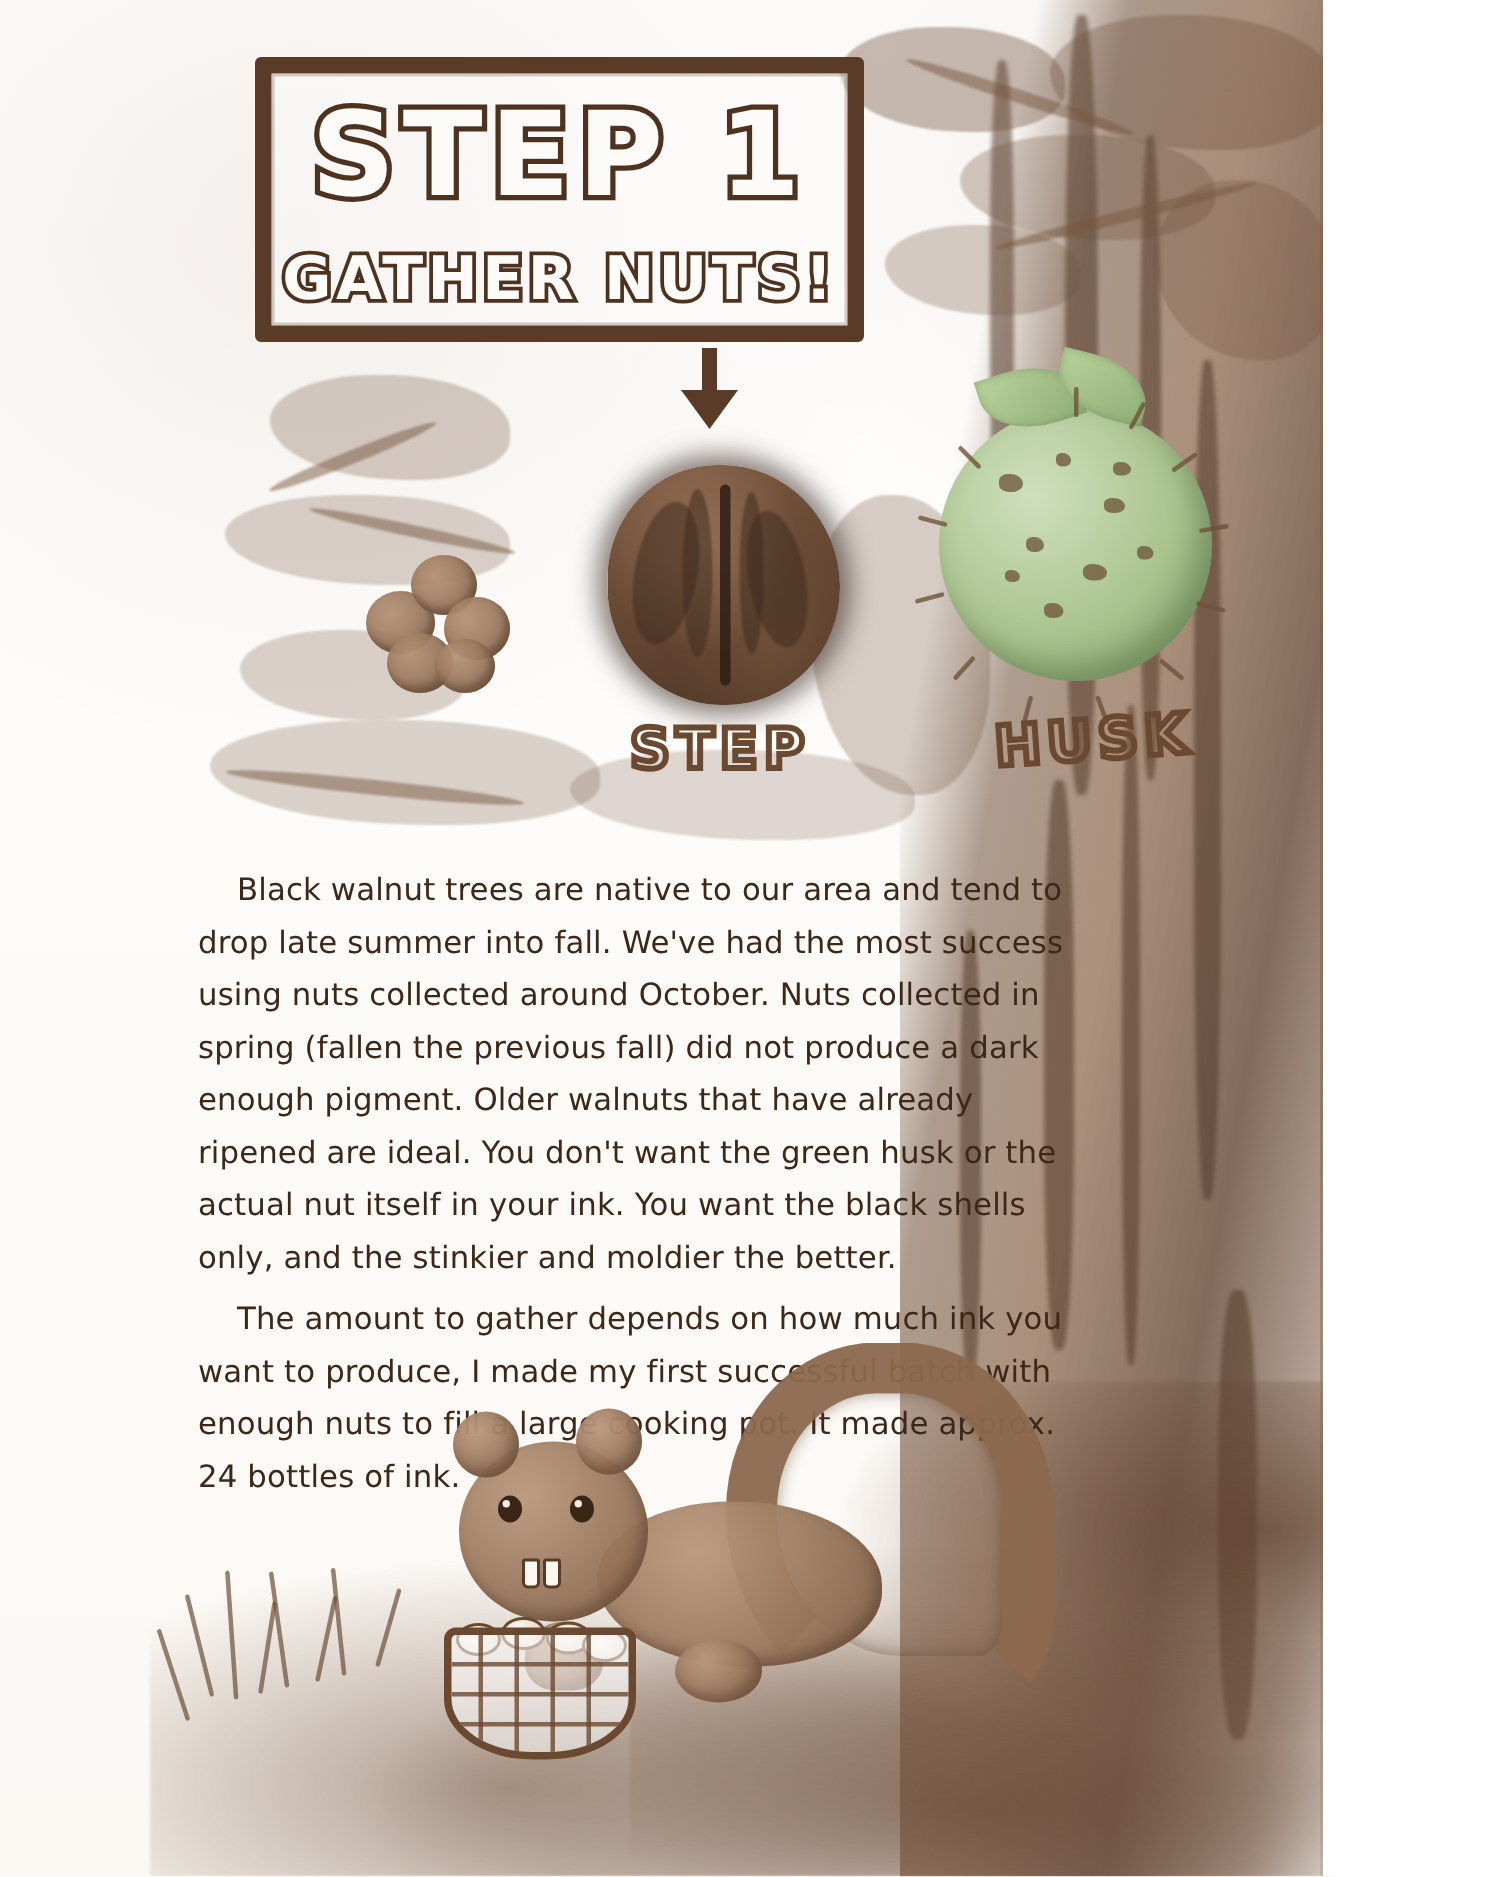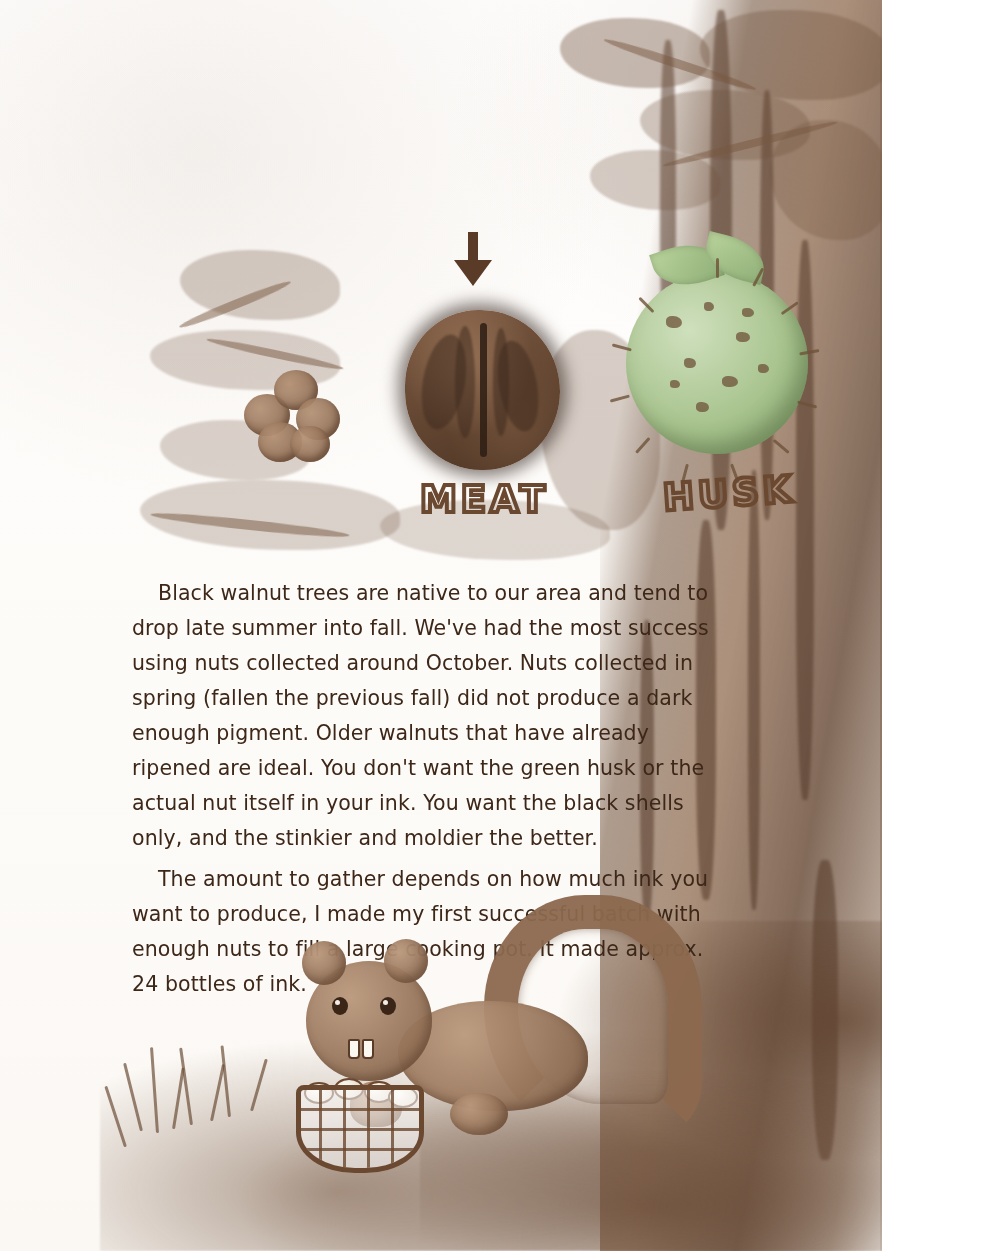--- a/index.html
+++ b/index.html
@@ -399,20 +399,24 @@
   <div class="splat" style="left:140px; top:480px; width:260px; height:70px; opacity:.45;"></div>
   <div class="splat" style="left:380px; top:500px; width:230px; height:60px; opacity:.4;"></div>
   <div class="splat" style="left:540px; top:330px; width:120px; height:200px; opacity:.5;"></div>
 
   <div class="streak" style="left:175px; top:300px; width:120px; height:9px; transform:rotate(-22deg);"></div>
   <div class="streak" style="left:205px; top:350px; width:140px; height:8px; transform:rotate(12deg);"></div>
   <div class="streak" style="left:600px; top:60px; width:160px; height:9px; transform:rotate(18deg);"></div>
   <div class="streak" style="left:660px; top:140px; width:180px; height:8px; transform:rotate(-14deg);"></div>
   <div class="streak" style="left:150px; top:520px; width:200px; height:10px; transform:rotate(6deg);"></div>
 
+  <div class="banner">
+    <div class="banner-title">STEP 1</div>
+    <div class="banner-sub">GATHER NUTS!</div>
+  </div>
 
   <div class="arrow">
     <div class="shaft"></div>
     <div class="head"></div>
   </div>
 
   <div class="meat">
     <div class="lobe" style="left:8px;  top:26px; width:46px; height:42px;"></div>
     <div class="lobe" style="left:38px; top:2px;  width:44px; height:40px;"></div>
     <div class="lobe" style="left:60px; top:30px; width:44px; height:42px;"></div>
@@ -448,21 +452,21 @@
     <div class="spike" style="left:170px; top:110px; height:20px; transform:rotate(105deg);"></div>
     <div class="spike" style="left:146px; top:148px; height:20px; transform:rotate(130deg);"></div>
     <div class="spike" style="left:104px; top:172px; height:20px; transform:rotate(160deg);"></div>
     <div class="spike" style="left:60px;  top:172px; height:20px; transform:rotate(195deg);"></div>
     <div class="spike" style="left:22px;  top:146px; height:20px; transform:rotate(222deg);"></div>
     <div class="spike" style="left:2px;   top:104px; height:20px; transform:rotate(255deg);"></div>
     <div class="spike" style="left:4px;   top:58px;  height:20px; transform:rotate(285deg);"></div>
     <div class="spike" style="left:26px;  top:20px;  height:20px; transform:rotate(315deg);"></div>
   </div>
 
-  <div class="spec-label" id="label-shell">MEAT</div>
+  <div class="spec-label" id="label-shell">STEP</div>
   <div class="spec-label" id="label-husk">HUSK</div>
 
   <div class="body-text">
     <p>Black walnut trees are native to our area and tend to drop late summer into fall.  We've had the most success using nuts collected around October.  Nuts collected in spring (fallen the previous fall) did not produce a dark enough pigment. Older walnuts that have already ripened are ideal.  You don't want the green husk or the actual nut itself in your ink. You want the black shells only, and the stinkier and moldier the better.</p>
     <p>The amount to gather depends on how much ink you want to produce, I made my first successful batch with enough nuts to fill a large cooking pot. It made approx. 24 bottles of ink.</p>
   </div>
 
   <div class="ground"></div>
   <div class="grass" style="left:140px; bottom:120px; height:70px; transform:rotate(-14deg);"></div>
   <div class="grass" style="left:156px; bottom:118px; height:86px; transform:rotate(-4deg);"></div>

